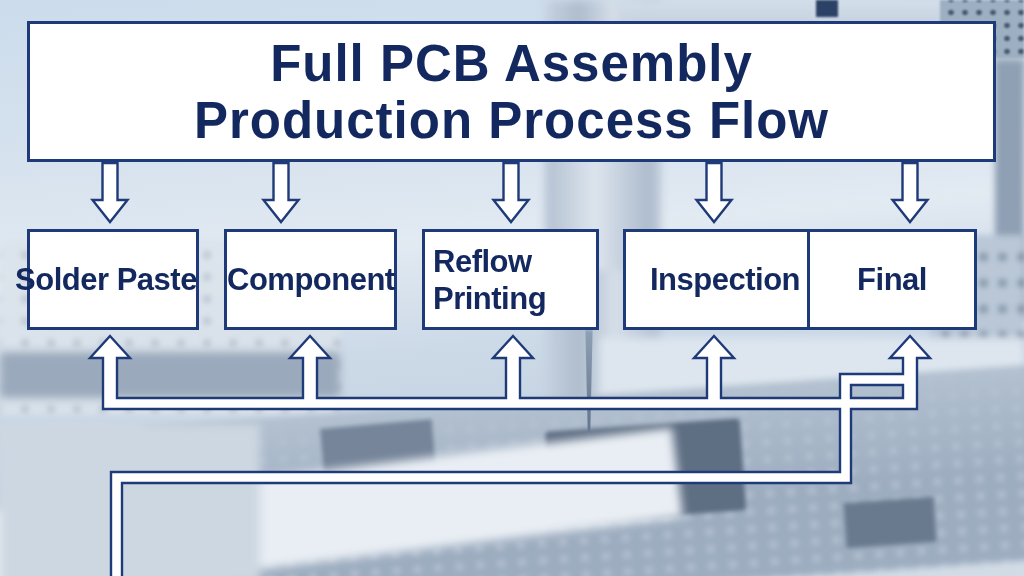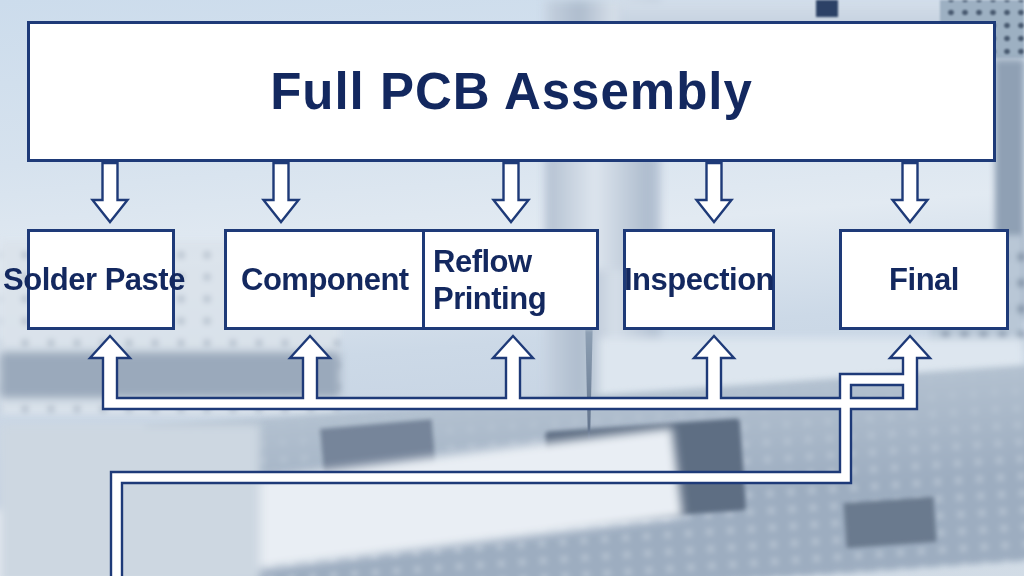--- a/index.html
+++ b/index.html
@@ -50,25 +50,25 @@
 
   .panel{
     position:absolute;box-sizing:border-box;background:#ffffff;border:3px solid #1e3a78;
     color:#13285f;font-weight:bold;display:flex;flex-direction:column;justify-content:center;
     z-index:3;
   }
   .title-box{left:27px;top:21px;width:969px;height:141px;align-items:center;
     font-size:51px;line-height:57px;letter-spacing:1px;text-align:left;}
   .step{top:229px;height:101px;font-size:31px;line-height:37px;letter-spacing:-0.5px;}
   .step .l{white-space:nowrap;}
-  .s1{left:27px;width:148px;align-items:center;padding-right:14px;}
-  .s2{left:224px;width:201px;align-items:flex-start;padding-left:14px;}
+  .s1{left:27px;width:172px;align-items:center;padding-right:14px;}
+  .s2{left:224px;width:173px;align-items:flex-start;padding-left:0;}
   .s3{left:422px;width:177px;align-items:flex-start;padding-left:8px;}
-  .s4{left:623px;width:152px;align-items:center;}
-  .s5{left:839px;width:170px;align-items:center;}
+  .s4{left:623px;width:204px;align-items:center;}
+  .s5{left:807px;width:170px;align-items:center;}
 </style>
 </head>
 <body>
 
 <div class="stage">
 
   <div class="bg machine-col"></div>
   <div class="bg fitting"></div>
   <div class="bg gantry"></div>
   <div class="bg dots-panel"></div>
@@ -99,20 +99,21 @@
                L707 398 L707 358 L694 358 L714 336 L734 358 L721 358 L721 398
                L840 398 L840 374 L903 374 L903 358 L890 358 L910 336 L930 358 L917 358
                L917 409 L851 409 L851 483 L122 483 L122 579 L111 579 L111 472
                L840 472 L840 409 L103 409 L103 358 L90 358 Z
                M851 385 L903 385 L903 398 L851 398 Z"></path>
     </g>
   </svg>
 
   <div class="panel title-box">
     <span>Full PCB Assembly</span>
+    <span>Production Process Flow</span>
   </div>
 
   <div class="panel step s1">
     <span class="l">Solder Paste</span>
   </div>
   <div class="panel step s2">
     <span class="l">Component</span>
   </div>
   <div class="panel step s3">
     <span class="l">Reflow</span>

